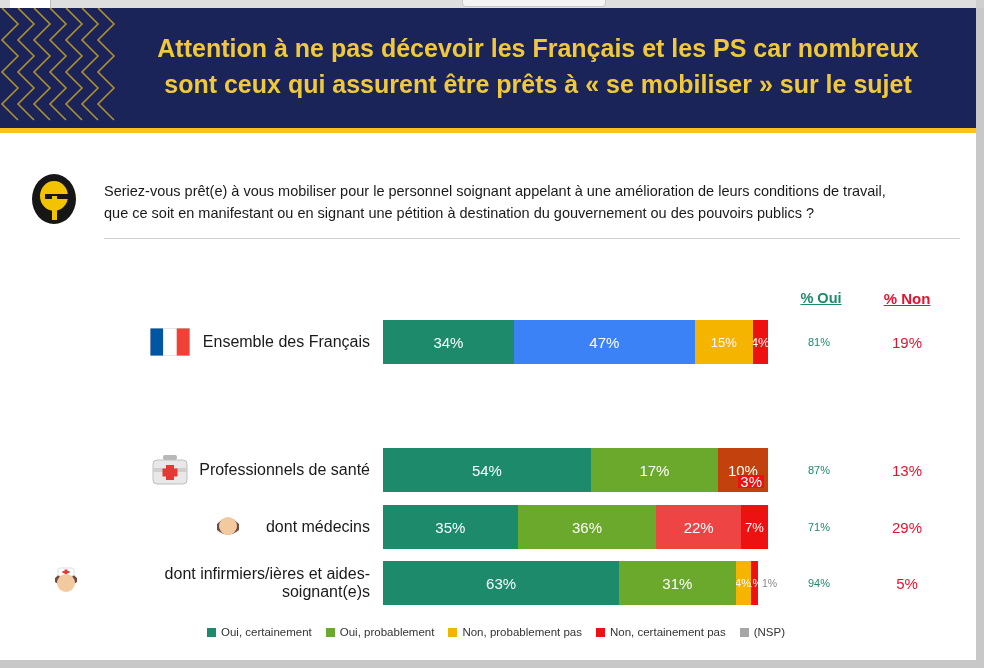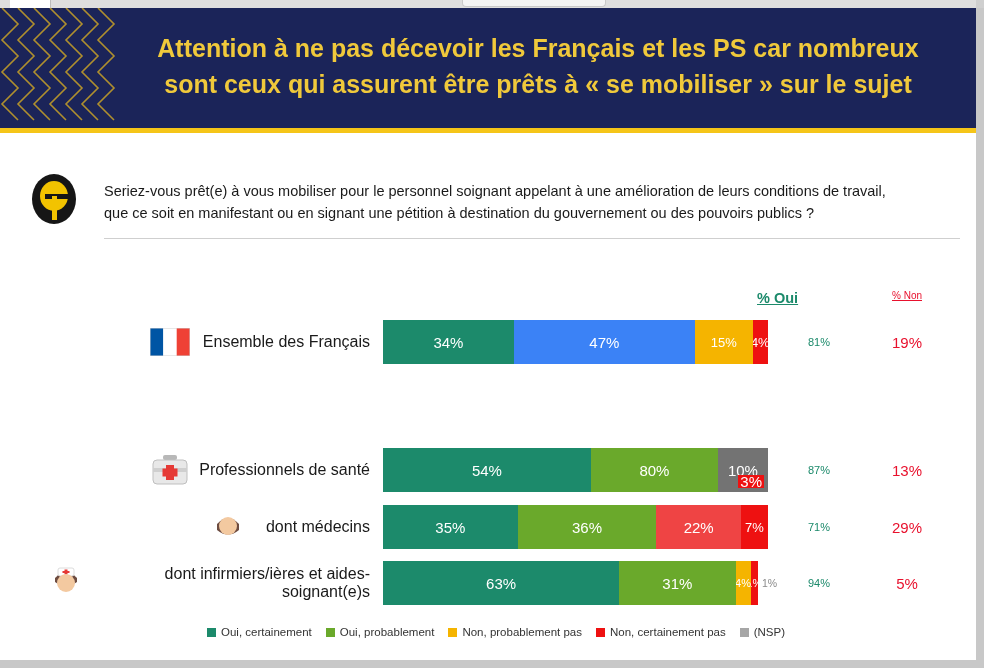--- a/index.html
+++ b/index.html
@@ -127,37 +127,37 @@
     left: 104px;
     top: 80px;
     width: 856px;
     height: 1px;
     background: #cfcfcf;
   }
 
   
   .col-oui {
     position: absolute;
-    left: 757px;
+    left: 786px;
     top: 282px;
     width: 70px;
-    text-align: left;
+    text-align: center;
     font-size: 14.5px;
     font-weight: bold;
     color: #1c8a6b;
     text-decoration: underline;
   }
   .col-non {
     position: absolute;
     left: 872px;
     top: 282px;
     width: 70px;
     text-align: center;
-    font-size: 10px;
-    font-weight: normal;
+    font-size: 15px;
+    font-weight: bold;
     color: #e8112d;
     text-decoration: underline;
   }
 
   
   .row {
     position: absolute;
     left: 0;
     width: 976px;
   }
@@ -335,22 +335,22 @@
           <rect x="12" y="2" width="14" height="5" rx="2" fill="#b8b8b8"></rect>
           <rect x="2" y="7" width="34" height="24" rx="4" fill="#e8e8e8" stroke="#bfbfbf"></rect>
           <rect x="2" y="15" width="34" height="4" fill="#cfcfcf"></rect>
           <rect x="15" y="12" width="8" height="15" fill="#e53935"></rect>
           <rect x="11.5" y="15.5" width="15" height="8" fill="#e53935"></rect>
         </svg>
       </div>
       <div class="row-label" style="left:198px; width:172px;">Professionnels de santé</div>
       <div class="bar" style="left:383px; width:385px;">
         <div class="seg" style="width:54%; background:#1c8a6b;">54%</div>
-        <div class="seg" style="width:33%; background:#6aa92b;">80%</div>
-        <div class="seg stack" style="width:13%; background:#737373; position:relative;">
+        <div class="seg" style="width:33%; background:#6aa92b;">17%</div>
+        <div class="seg stack" style="width:13%; background:#c2410c; position:relative;">
           <span class="small">10%</span>
           <span class="tiny" style="position:absolute; bottom:4px; right:4px; background:#ee1111; padding:0 2px;">3%</span>
         </div>
       </div>
       <div class="pct-oui">87%</div>
       <div class="pct-non">13%</div>
     </div>
 
     <div class="row" style="top:497px;">
       <div class="row-icon" style="left:200px; width:56px;">

